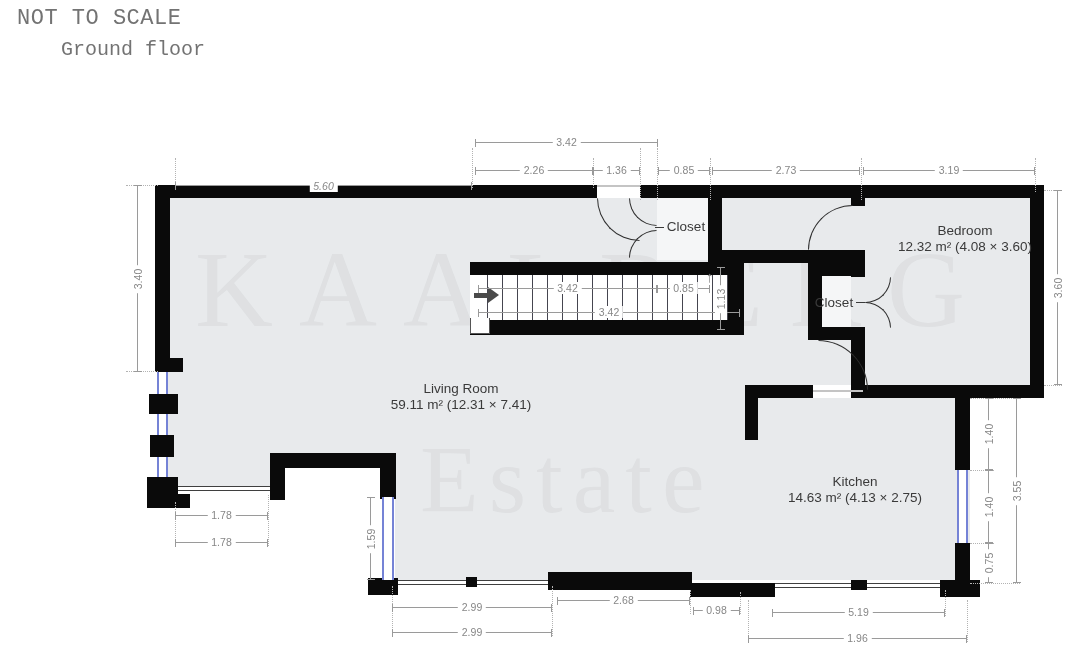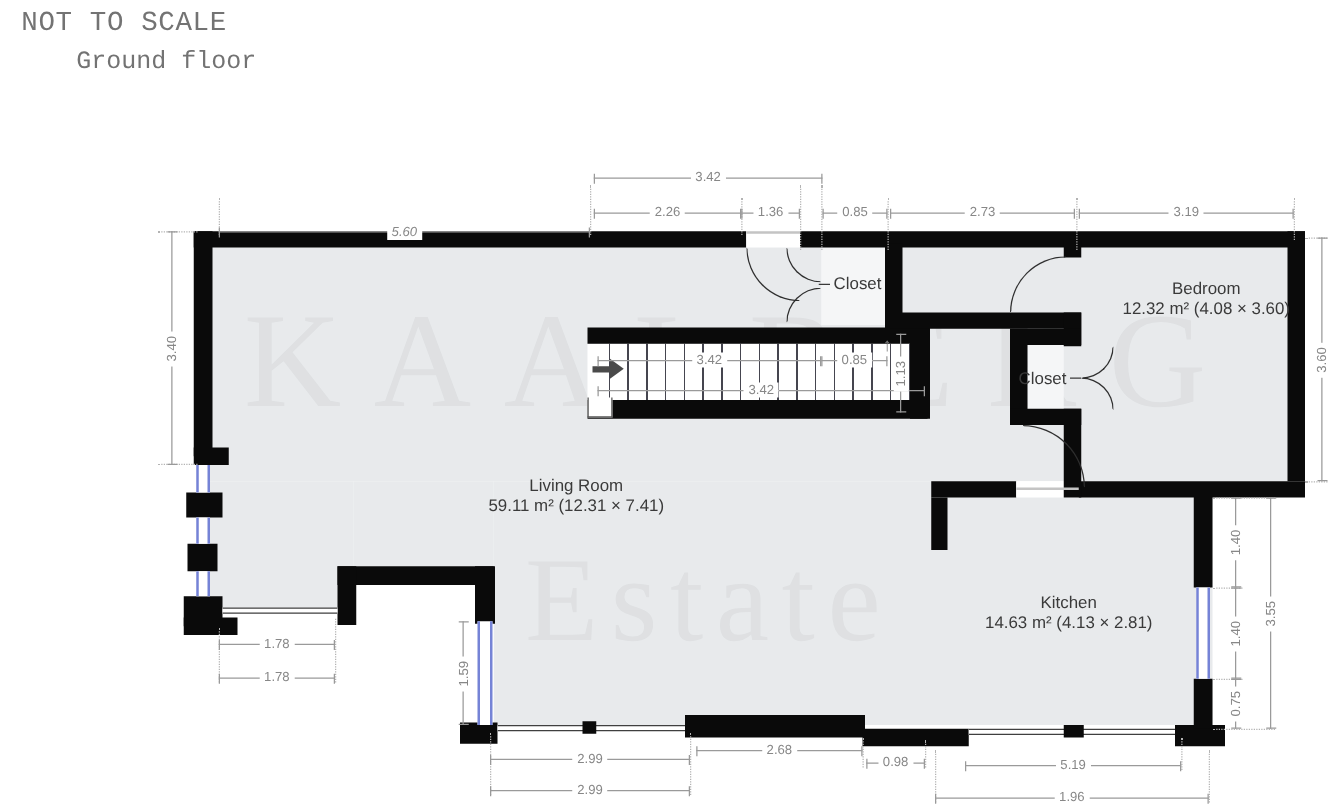--- a/index.html
+++ b/index.html
@@ -171,21 +171,21 @@
   <div class="room-label" style="left:834px;top:303px;">
     <div>Closet</div>
   </div>
   <div class="leader" style="left:856px;top:302px;width:9px;"></div>
   <div class="room-label" style="left:461px;top:397px;">
     <div>Living Room</div>
     <div>59.11 m² (12.31 × 7.41)</div>
   </div>
   <div class="room-label" style="left:855px;top:490px;">
     <div>Kitchen</div>
-    <div>14.63 m² (4.13 × 2.81)</div>
+    <div>14.63 m² (4.13 × 2.75)</div>
   </div>
 
   <div id="dim-layer">
       <div class="dim h" style="left: 475px; top: 141.5px; width: 183px;">
         <span class="dim-label">3.42</span>
       </div>
       <div class="dim h" style="left: 175px; top: 185px; width: 297px; font-style: italic;">
         <span class="dim-label">5.60</span>
       </div>
       <div class="dim h" style="left: 475px; top: 169.5px; width: 118px;">

